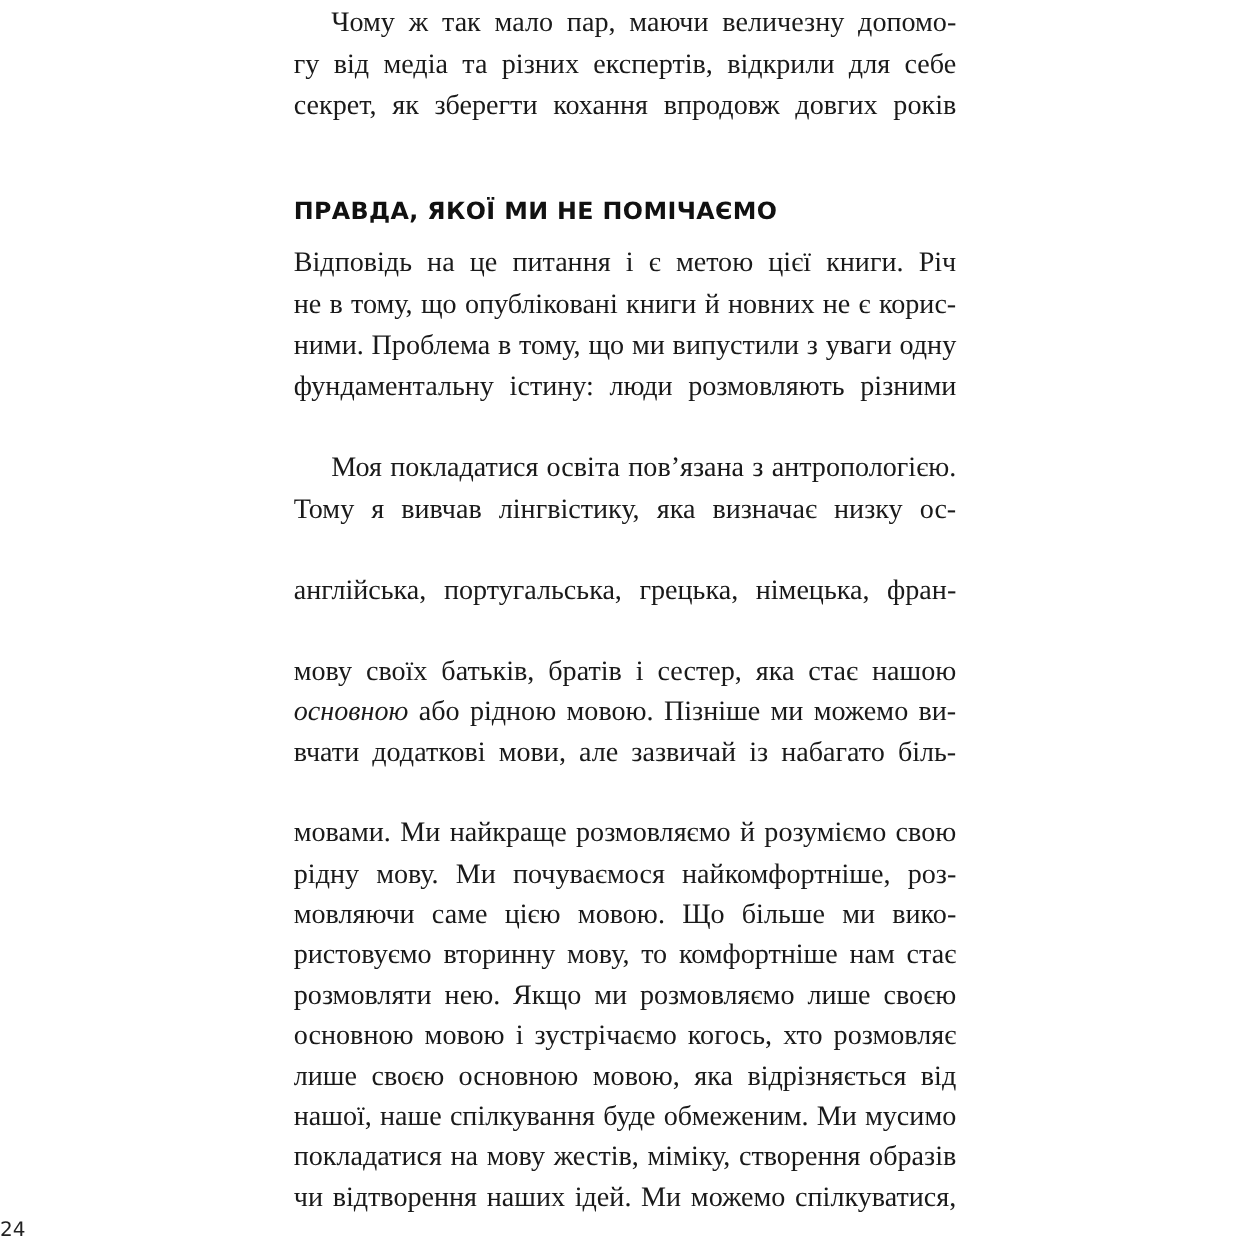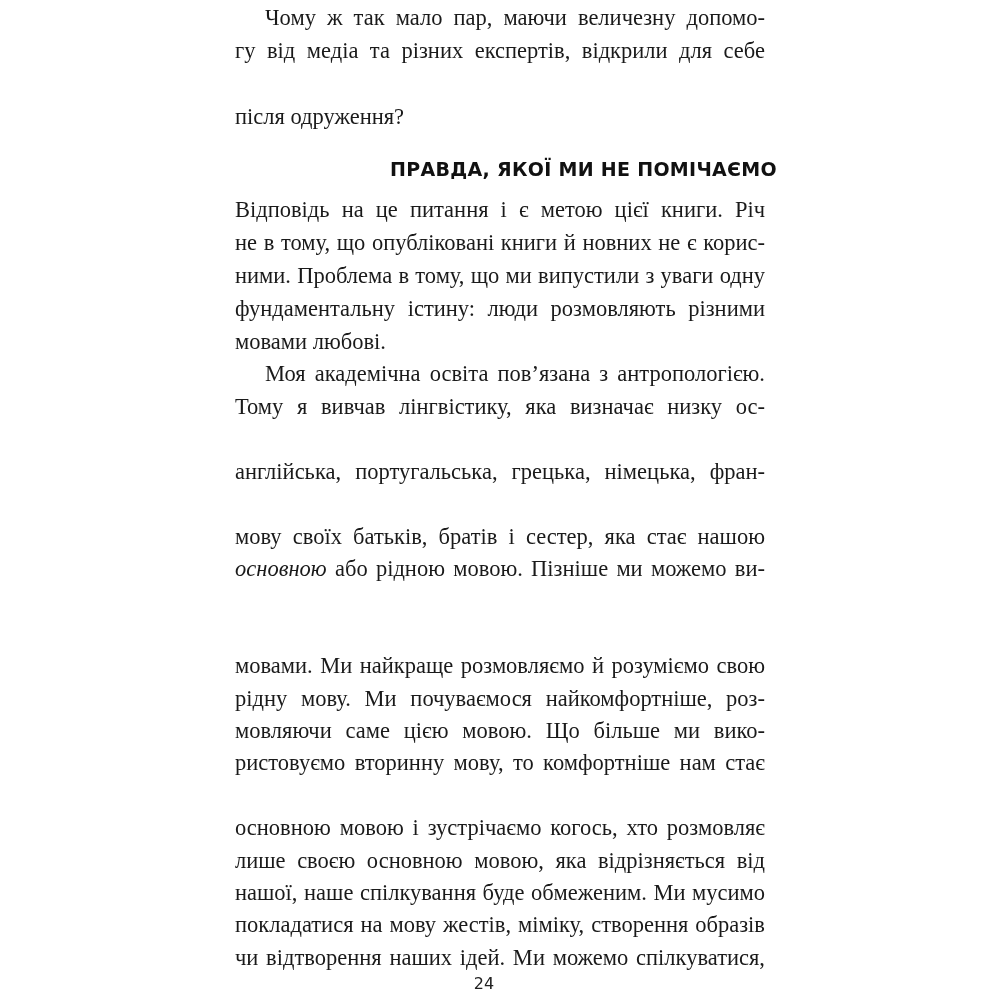--- a/index.html
+++ b/index.html
@@ -15,65 +15,65 @@
       color: #1a1a1a;
       white-space: nowrap;
       text-align: justify;
       text-align-last: justify;
     }
     .line.indent { left: 265px; width: 500px; }
     .line.last { text-align-last: left; }
     .line i { }
     .heading {
       position: absolute;
-      left: 247px; width: 530px;
+      left: 235px; width: 530px;
       top: 158px;
-      text-align: right;
+      text-align: left;
       font-family: "DejaVu Sans", "Liberation Sans", sans-serif;
       font-weight: bold;
       font-size: 19px;
       letter-spacing: 0.3px;
       color: #111111;
     }
     .page-number {
       position: absolute;
       left: 0; width: 968px;
       top: 974px;
-      text-align: center;
       font-family: "DejaVu Sans", "Liberation Sans", sans-serif;
       font-size: 16px;
       color: #222222;
     }
   </style>
 </head>
 <body>
 
 <div class="page">
 
   <div class="line indent" style="top:4px">Чому ж так мало пар, маючи величезну допомо-</div>
   <div class="line" style="top:37px">гу від медіа та різних експертів, відкрили для себе</div>
-  <div class="line last" style="top:103px">після одруження?</div>
+  <div class="line" style="top:70px">секрет, як зберегти кохання впродовж довгих років</div>
 
   <div class="heading">ПРАВДА, ЯКОЇ МИ НЕ ПОМІЧАЄМО</div>
 
   <div class="line" style="top:196px">Відповідь на це питання і є метою цієї книги. Річ</div>
   <div class="line" style="top:229px">не в тому, що опубліковані книги й новних не є корис-</div>
   <div class="line" style="top:262px">ними. Проблема в тому, що ми випустили з уваги одну</div>
   <div class="line" style="top:295px">фундаментальну істину: люди розмовляють різними</div>
-  <div class="line last" style="top:328px">мовами любові.</div>
 
-  <div class="line indent" style="top:360px">Моя академічна освіта пов’язана з антропологією.</div>
+  <div class="line indent" style="top:360px">Моя покладатися освіта пов’язана з антропологією.</div>
   <div class="line" style="top:393px">Тому я вивчав лінгвістику, яка визначає низку ос-</div>
   <div class="line" style="top:458px">англійська, португальська, грецька, німецька, фран-</div>
   <div class="line" style="top:523px">мову своїх батьків, братів і сестер, яка стає нашою</div>
   <div class="line" style="top:555px"><i>основною</i><span> або рідною мовою. Пізніше ми можемо ви-</span></div>
+  <div class="line" style="top:588px">вчати додаткові мови, але зазвичай із набагато біль-</div>
   <div class="line" style="top:652px">мовами. Ми найкраще розмовляємо й розуміємо свою</div>
   <div class="line" style="top:685px">рідну мову. Ми почуваємося найкомфортніше, роз-</div>
   <div class="line" style="top:717px">мовляючи саме цією мовою. Що більше ми вико-</div>
   <div class="line" style="top:749px">ристовуємо вторинну мову, то комфортніше нам стає</div>
+  <div class="line" style="top:782px">розмовляти нею. Якщо ми розмовляємо лише своєю</div>
   <div class="line" style="top:814px">основною мовою і зустрічаємо когось, хто розмовляє</div>
   <div class="line" style="top:847px">лише своєю основною мовою, яка відрізняється від</div>
   <div class="line" style="top:879px">нашої, наше спілкування буде обмеженим. Ми мусимо</div>
   <div class="line" style="top:911px">покладатися на мову жестів, міміку, створення образів</div>
   <div class="line" style="top:944px">чи відтворення наших ідей. Ми можемо спілкуватися,</div>
 
   <div class="page-number">24</div>
 </div>
 
 </body></html>

